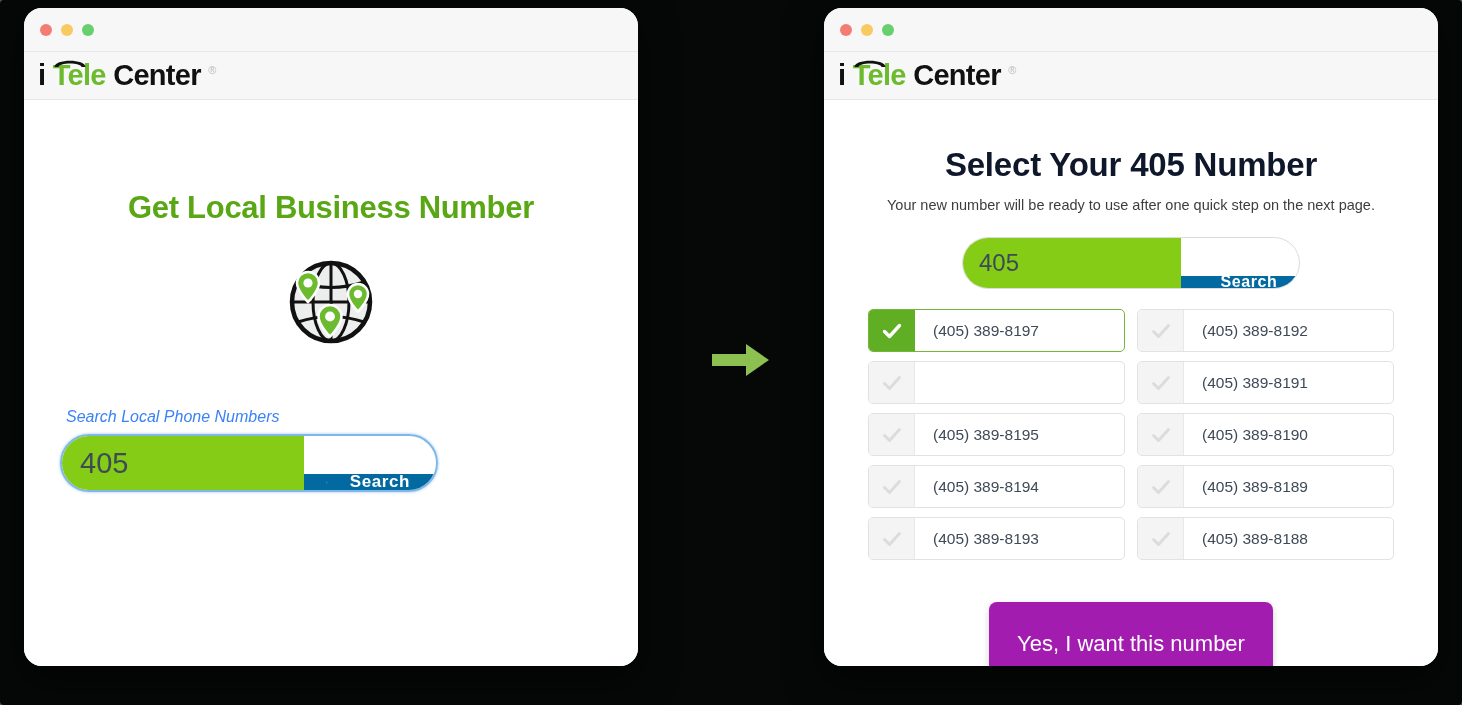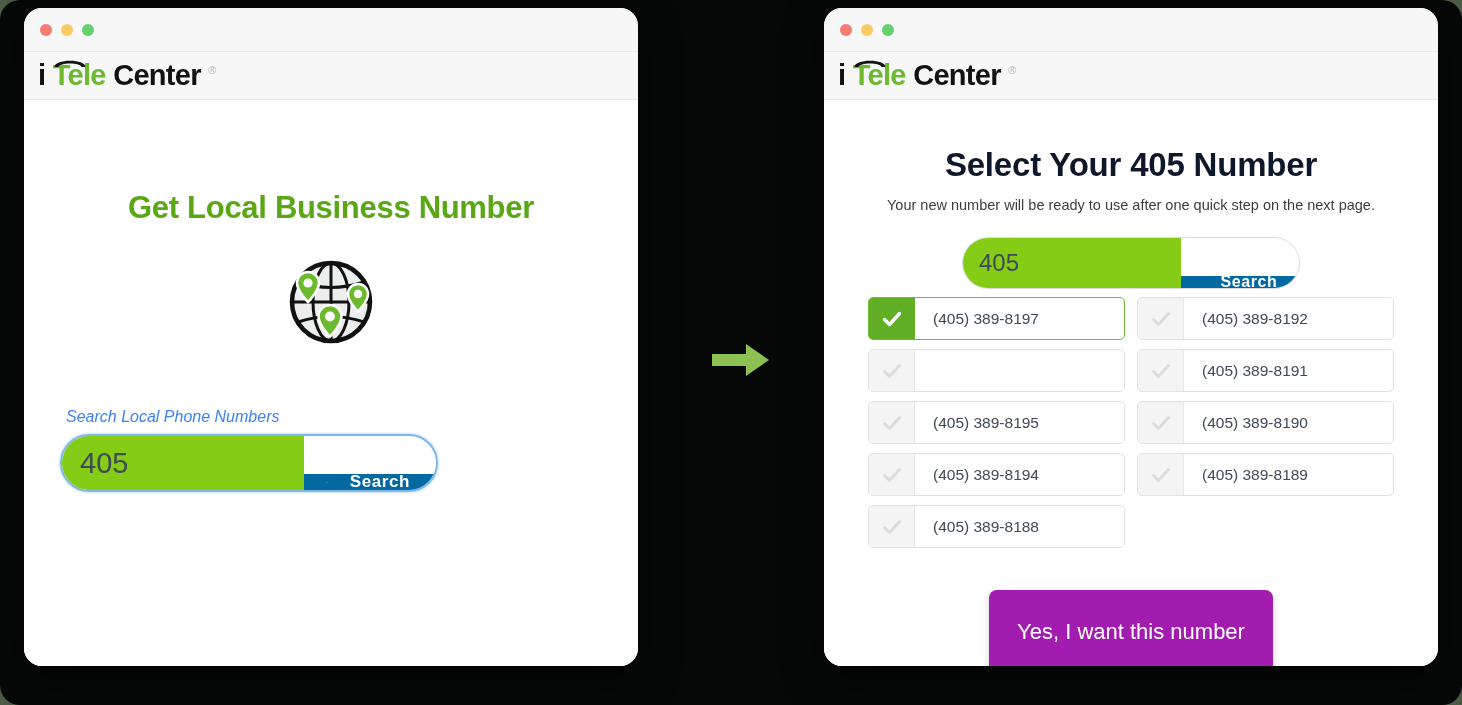--- a/index.html
+++ b/index.html
@@ -16,21 +16,21 @@
     position: relative;
   }
 
   
   #stage {
     position: absolute;
     left: 0; top: 0;
     width: 1462px;
     height: 705px;
     background: #050806;
-    border-radius: 20px;
+    border-radius: 4px;
   }
 
   
   .window {
     position: absolute;
     background: #ffffff;
     border-radius: 18px;
     overflow: hidden;
     box-shadow: 0 14px 38px rgba(0,0,0,0.55);
   }
@@ -173,21 +173,21 @@
   }
   .searchbar-right {
     margin: 24px auto 0 auto;
     width: 338px;
     height: 52px;
   }
   .searchbar-right .search-input { font-size: 24px; padding-left: 16px; }
   .searchbar-right .search-btn { width: 118px; font-size: 16px; }
 
   .num-grid {
-    margin-top: 8px;
+    margin-top: 20px;
     display: grid;
     grid-template-columns: 1fr 1fr;
     column-gap: 12px;
     row-gap: 9px;
   }
   .num-row {
     display: flex;
     align-items: stretch;
     height: 43px;
     border-radius: 5px;
@@ -414,20 +414,28 @@
               </svg>
             </div>
             <div class="num-label">(405) 389-8189</div>
           </div>
           <div class="num-row off">
             <div class="chk">
               <svg width="22" height="22" viewBox="0 0 22 22">
                 <path d="M3.5 11.5 L8.5 16.5 L18.5 5.5" fill="none" stroke="#dcdcdc" stroke-width="3" stroke-linecap="round" stroke-linejoin="round"></path>
               </svg>
             </div>
+            <div class="num-label">(405) 389-8193</div>
+          </div>
+          <div class="num-row off">
+            <div class="chk">
+              <svg width="22" height="22" viewBox="0 0 22 22">
+                <path d="M3.5 11.5 L8.5 16.5 L18.5 5.5" fill="none" stroke="#dcdcdc" stroke-width="3" stroke-linecap="round" stroke-linejoin="round"></path>
+              </svg>
+            </div>
             <div class="num-label">(405) 389-8188</div>
           </div>
         </div>
 
       <div class="cta-wrap">
         <button class="cta-btn">Yes, I want this number</button>
       </div>
 
     </div>
   </div>

